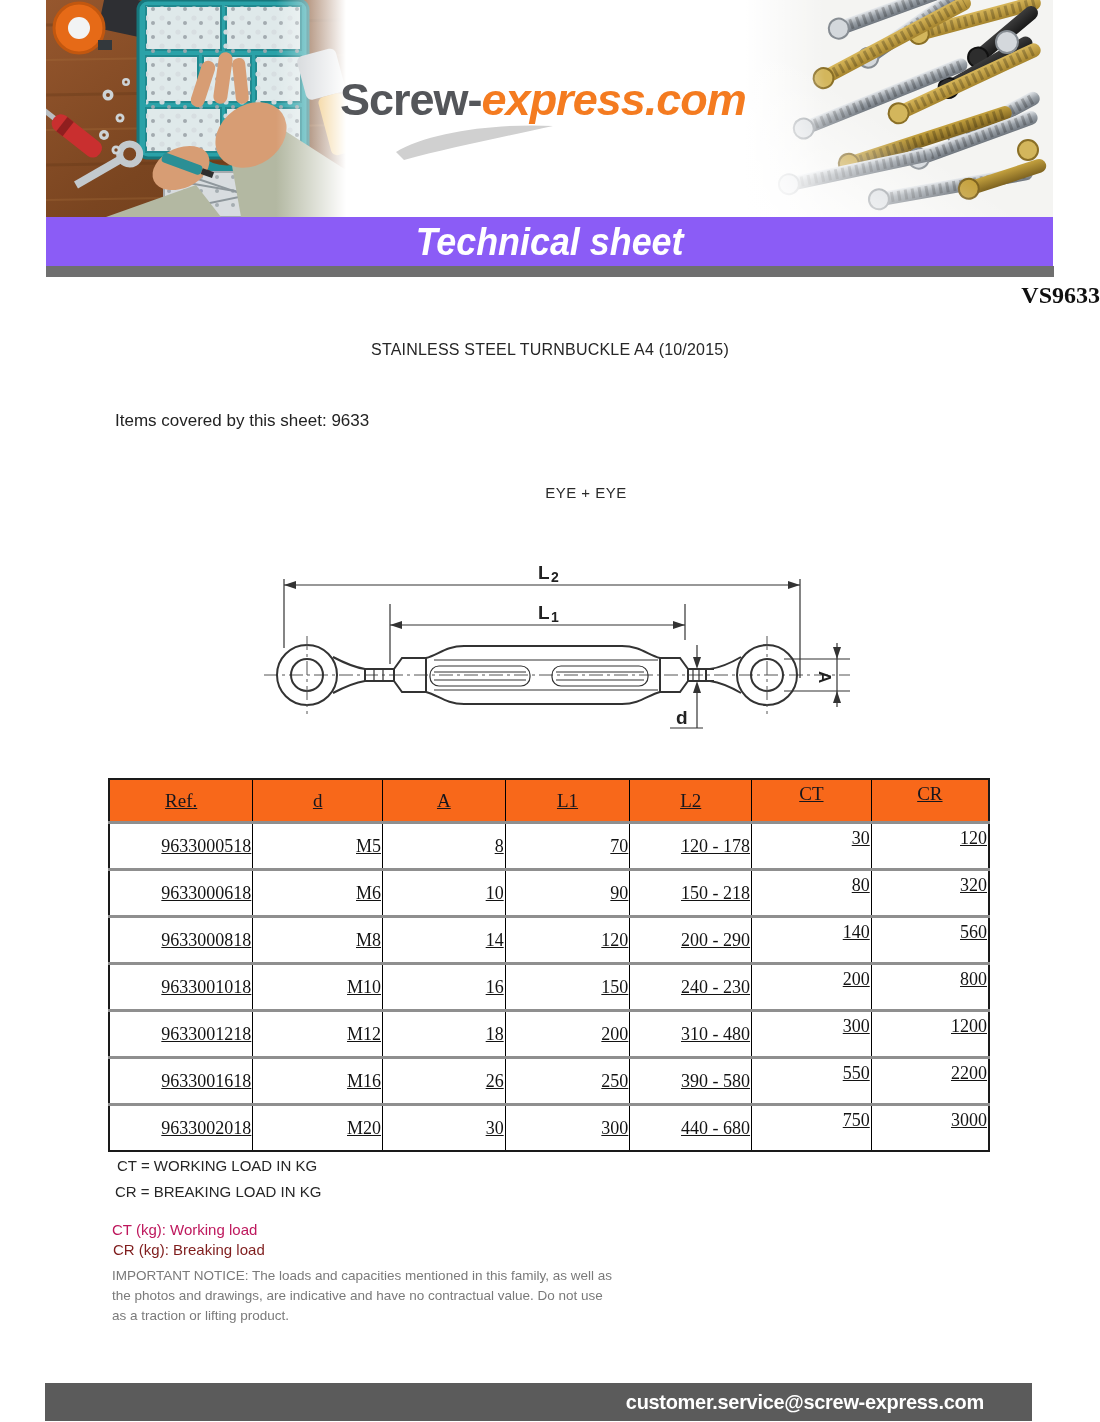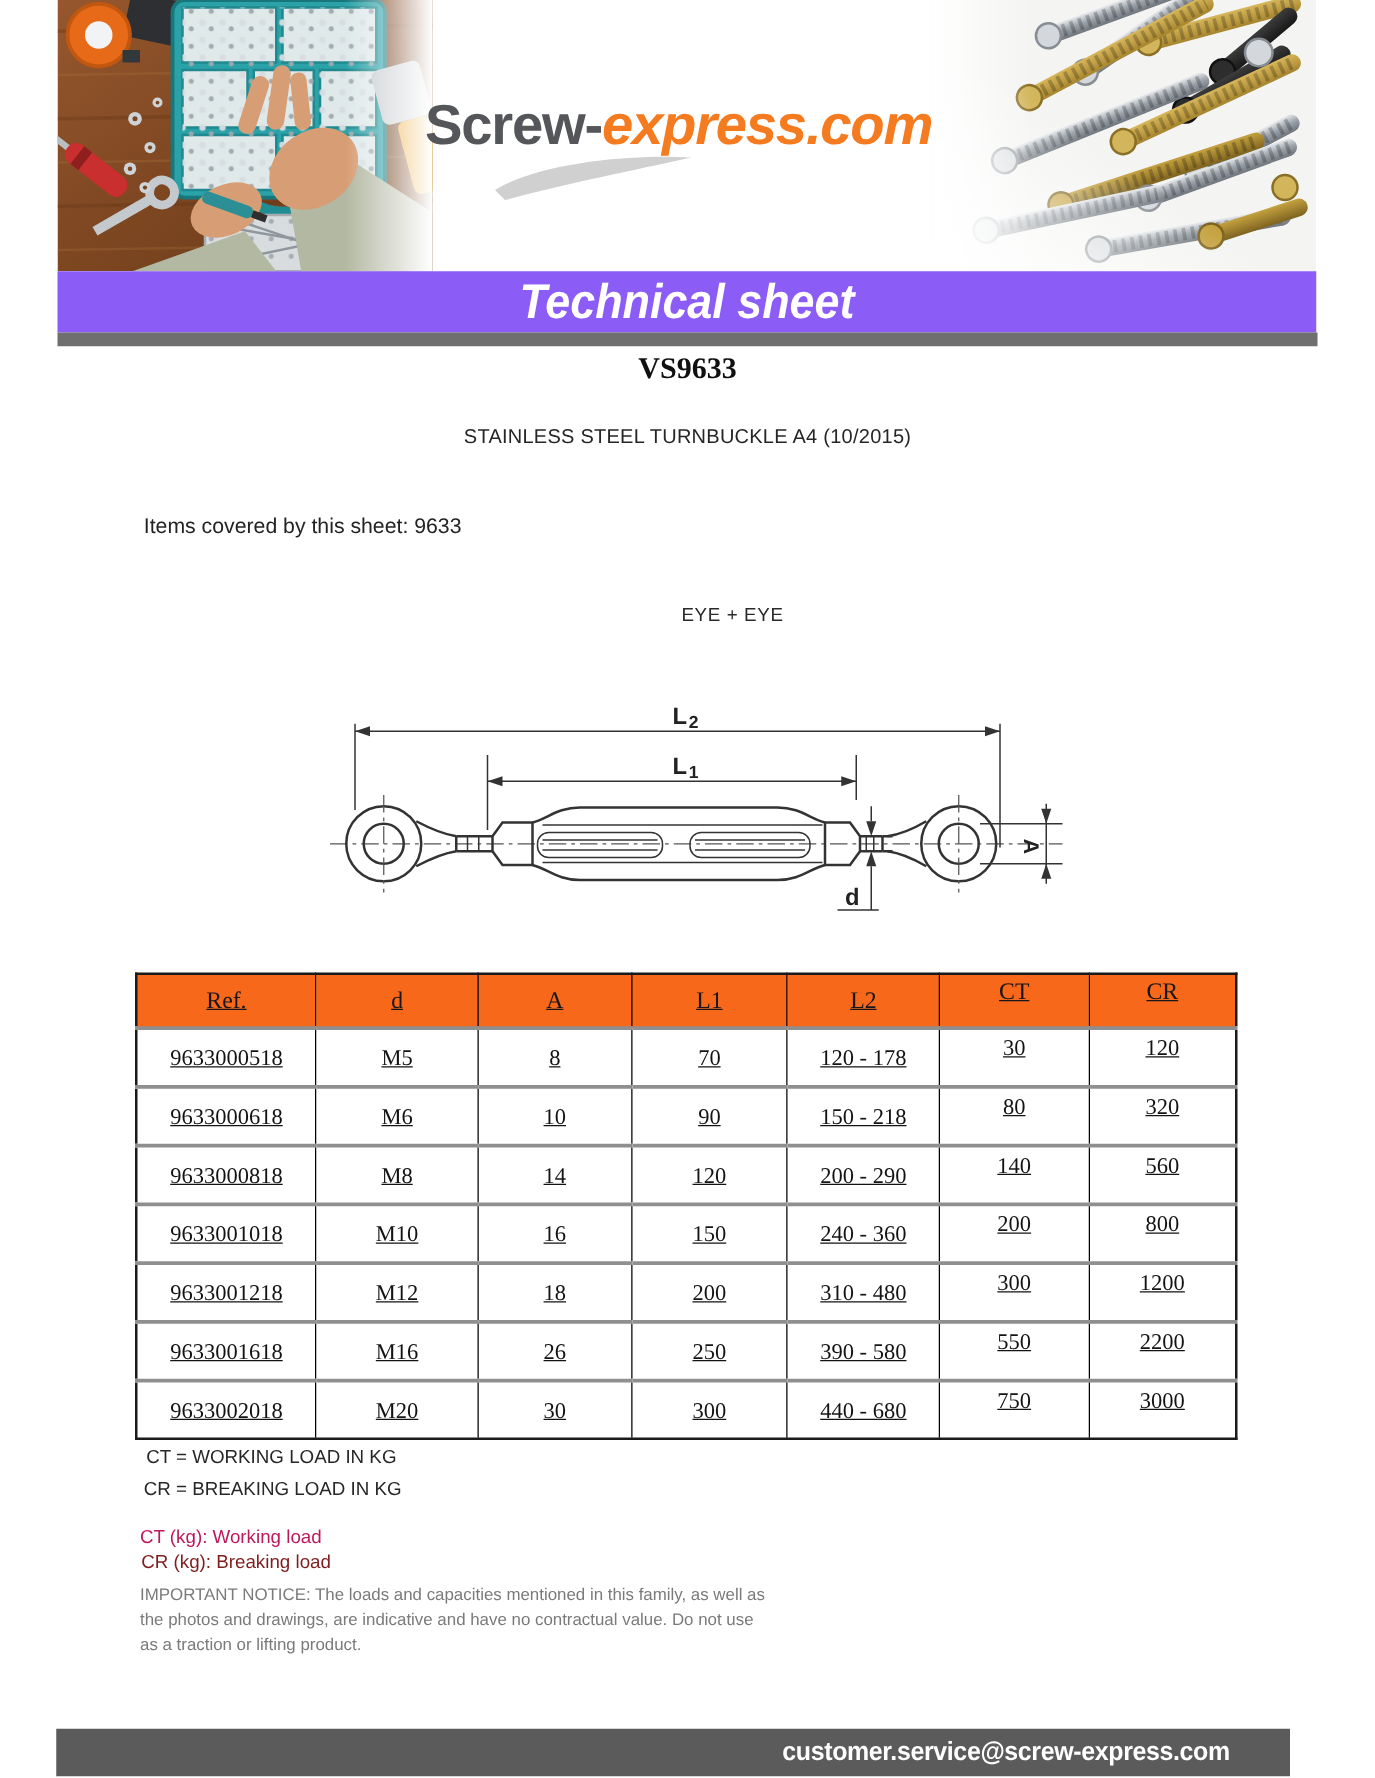--- a/index.html
+++ b/index.html
@@ -14,21 +14,21 @@
   .logo-orange{color:#f47b20;font-style:italic;}
   .swoosh{position:absolute;left:388px;top:122px;}
 
   
   .banner{position:absolute;left:46px;top:217px;width:1007px;height:49px;background:#8b5cf6;
           color:#fff;text-align:center;line-height:49px;font-style:italic;}
   .banner span{display:inline-block;transform:scaleX(.92);font-size:39px;font-weight:800;
                letter-spacing:0px;}
   .gray-stripe{position:absolute;left:46px;top:266px;width:1008px;height:11px;background:#6f6f6f;}
 
-  .doc-code{position:absolute;left:0;top:282px;width:1100px;text-align:center;
+  .doc-code{position:absolute;left:0;top:282px;width:1100px;text-align:right;
             font-family:"Liberation Serif",serif;font-weight:bold;font-size:24px;color:#101010;}
   .doc-sub{position:absolute;left:0;top:341px;width:1100px;text-align:center;
            font-size:16px;color:#262626;letter-spacing:.2px;}
   .items-line{position:absolute;left:115px;top:411px;font-size:17px;color:#232323;}
   .variant{position:absolute;left:0;top:484px;width:1100px;text-align:center;
            font-size:15px;color:#2a2a2a;letter-spacing:.5px;margin-left:36px;}
 
   
   .drawing{position:absolute;left:262px;top:552px;}
   .ol{fill:none;stroke:#333;stroke-width:2;}
@@ -38,21 +38,21 @@
 
   
   .spec-table{position:absolute;left:108px;top:778px;width:882px;border-collapse:collapse;
               font-family:"Liberation Serif",serif;}
   .spec-table th,.spec-table td{border-left:1px solid #1a1a1a;border-right:1px solid #000000;
               text-align:center;text-decoration:underline;}
   .spec-table{border:2px solid #1a1a1a;}
   .spec-table th{height:37px;background:#f8681a;font-weight:normal;font-size:19px;color:#16161d;
               border-bottom:2px solid #222;}
   .spec-table td{height:39px;font-size:18px;color:#131313;vertical-align:middle;}
-  .spec-table tr + tr td{border-top:3px solid #8f8f8f;}
+  .spec-table tr + tr td{border-top:3px solid #8f8f8f;text-align:right;}
   .hdr-top{vertical-align:top;padding-top:3px;}
   .cell-top{vertical-align:top !important;padding-top:4px;}
 
   
   .legend-ct{position:absolute;left:117px;top:1157px;font-size:15px;color:#272727;}
   .legend-cr{position:absolute;left:115px;top:1183px;font-size:15px;color:#272727;}
   .small-ct{position:absolute;left:112px;top:1221px;font-size:15px;color:#be185d;}
   .small-cr{position:absolute;left:113px;top:1241px;font-size:15px;color:#7f1d1d;}
   .notice{position:absolute;left:112px;top:1266px;width:505px;font-size:13.5px;color:#7a7a7a;
           line-height:20px;}
@@ -414,21 +414,21 @@
       <td>120</td>
       <td>200 - 290</td>
       <td class="cell-top">140</td>
       <td class="cell-top">560</td>
     </tr>
     <tr>
       <td>9633001018</td>
       <td>M10</td>
       <td>16</td>
       <td>150</td>
-      <td>240 - 360</td>
+      <td>240 - 230</td>
       <td class="cell-top">200</td>
       <td class="cell-top">800</td>
     </tr>
     <tr>
       <td>9633001218</td>
       <td>M12</td>
       <td>18</td>
       <td>200</td>
       <td>310 - 480</td>
       <td class="cell-top">300</td>

